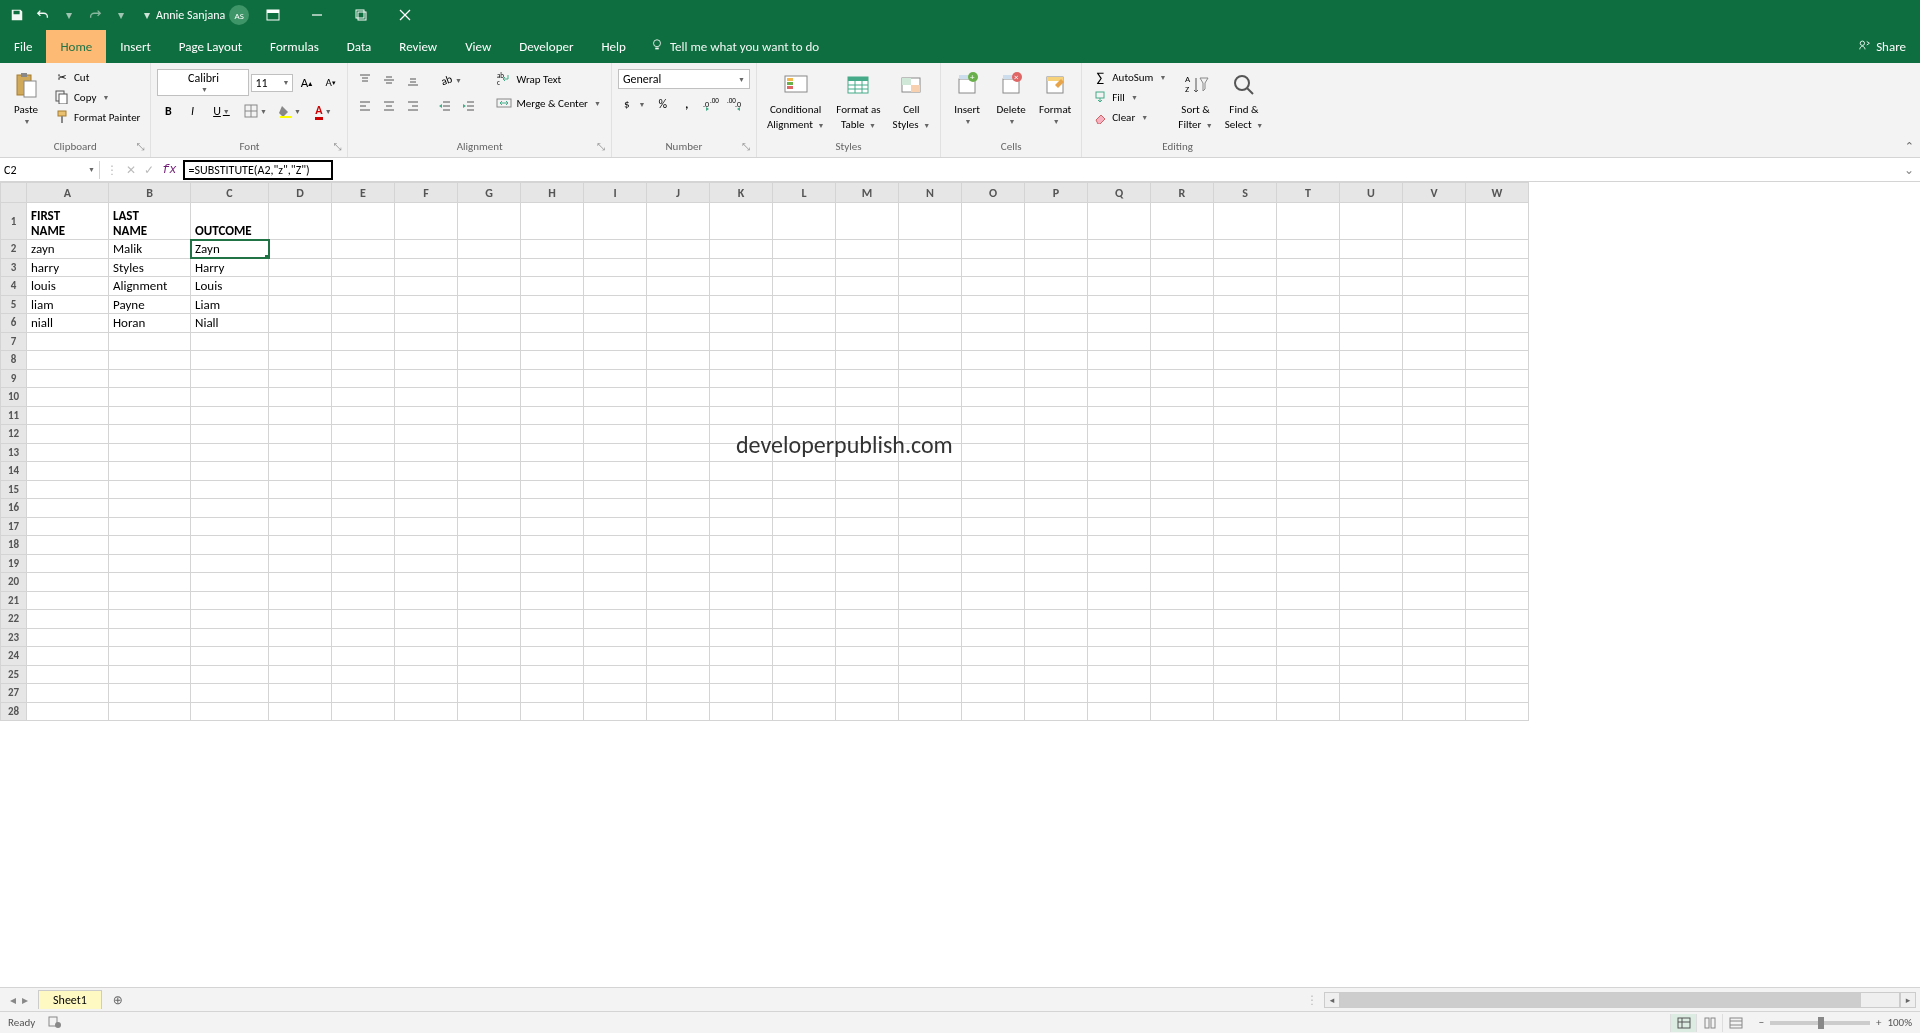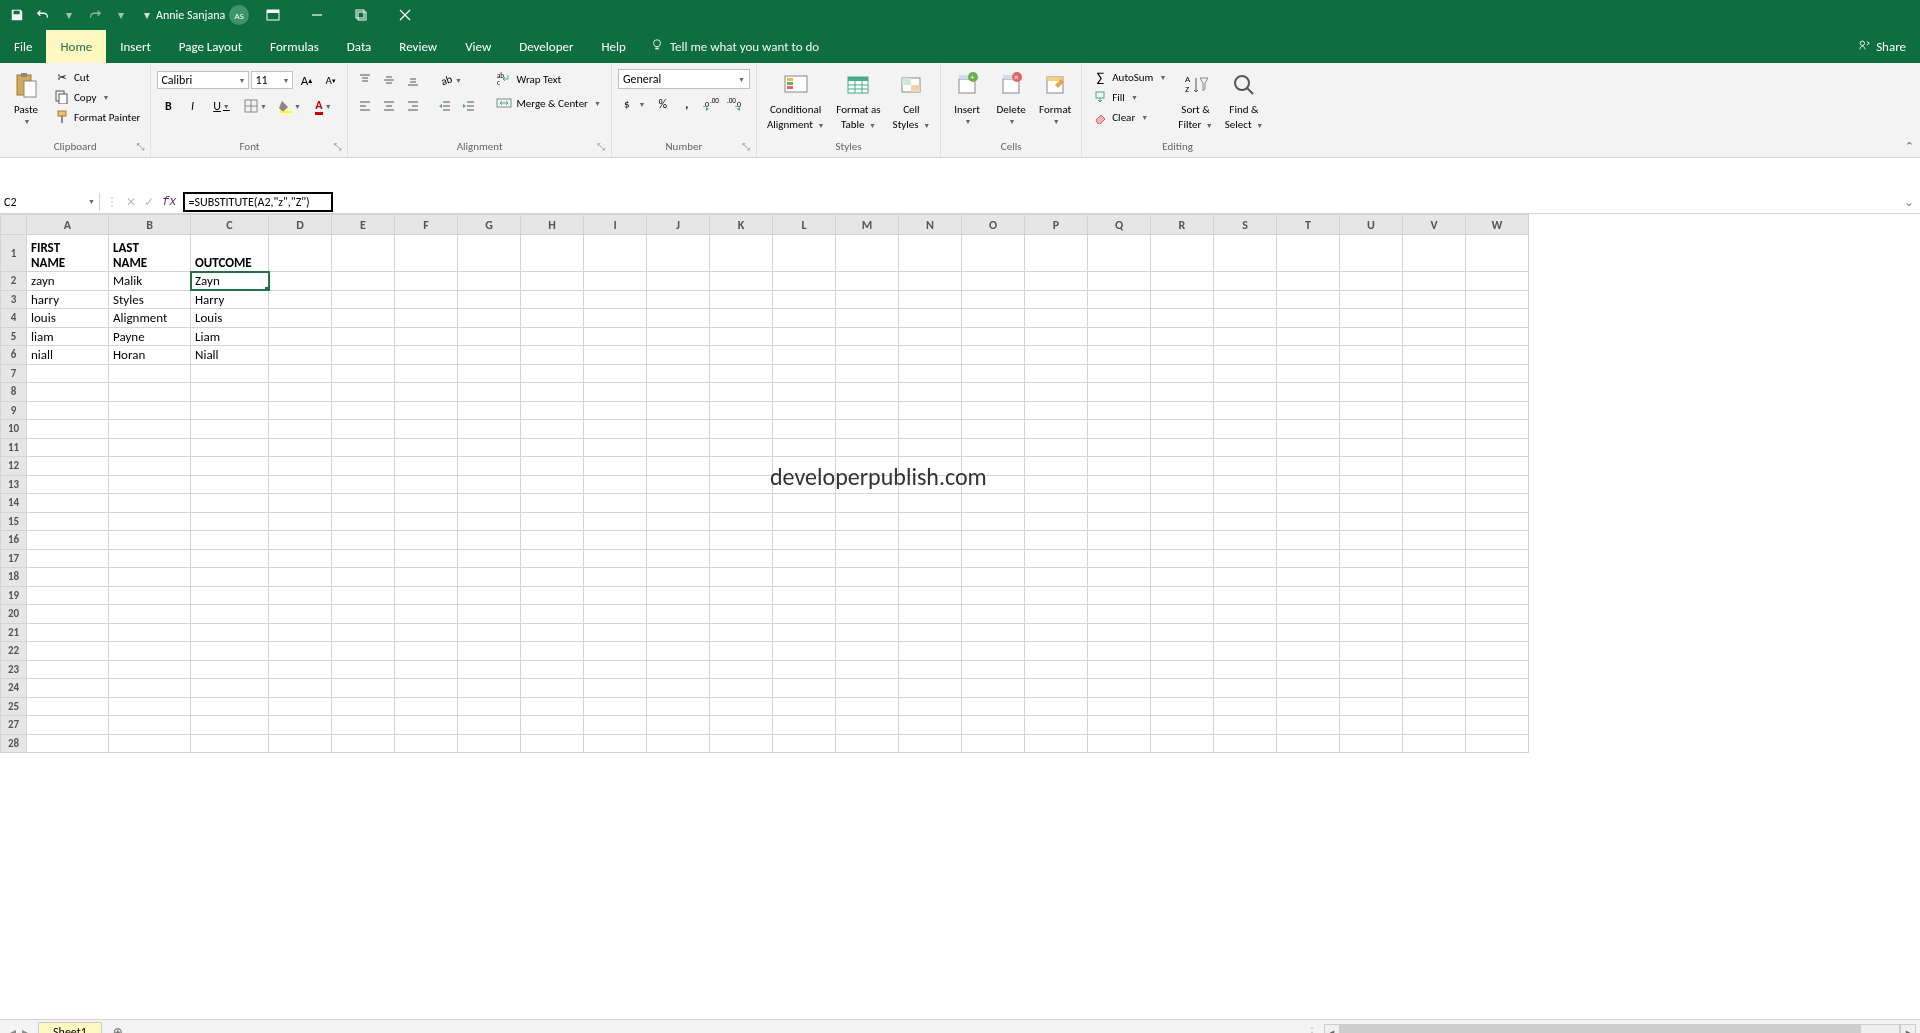--- a/index.html
+++ b/index.html
@@ -11,68 +11,68 @@
 .qat-btn { width: 18px; height: 18px; display: flex; align-items: center; justify-content: center; cursor: pointer; opacity: .95; }
 .titlebar-center { flex: 1; text-align: center; font-size: 12px; }
 .titlebar-right { display: flex; align-items: center; gap: 4px; padding-right: 6px; }
 .avatar { width: 20px; height: 20px; border-radius: 50%; background: #3e9568; display: flex; align-items: center; justify-content: center; font-size: 9px; }
 .win-btn { width: 40px; height: 30px; display: flex; align-items: center; justify-content: center; cursor: pointer; }
 
 
 .ribbon-tabs { background: #0f6e3f; height: 33px; display: flex; align-items: stretch; padding-left: 0; }
 .ribbon-tab { padding: 0 14px; display: flex; align-items: center; color: #fff; font-size: 13px; cursor: pointer; }
 .ribbon-tab.file { background: #0f6e3f; }
-.ribbon-tab.active { background: #fef9c3; color: #217346; }
+.ribbon-tab.active { background: #fdba74; color: #217346; }
 .tellme { display: flex; align-items: center; gap: 6px; padding: 0 10px; color: #fff; font-size: 13px; opacity: .95; }
 .share-area { margin-left: auto; padding-right: 14px; display: flex; align-items: center; color: #fff; gap: 4px; font-size: 13px; }
 
 
 .ribbon { background: #f3f3f3; border-bottom: 1px solid #d4d4d4; display: flex; position: relative; height: 95px; }
 .ribbon-group { border-right: 1px solid #e1e1e1; padding: 4px 6px 2px 6px; display: flex; flex-direction: column; position: relative; }
 .ribbon-group-body { flex: 1; display: flex; align-items: flex-start; gap: 4px; }
 .ribbon-group-label { text-align: center; font-size: 11px; color: #666; padding: 2px 0; position: relative; }
 .ribbon-group-label .launcher { position: absolute; right: 0; bottom: 2px; font-size: 10px; color: #888; cursor: pointer; }
 .big-btn { display: flex; flex-direction: column; align-items: center; justify-content: center; padding: 2px 4px; cursor: pointer; font-size: 11px; line-height: 1.2; text-align: center; gap: 2px; }
 .big-btn .icon { width: 32px; height: 32px; display: flex; align-items: center; justify-content: center; }
 .small-btn { display: flex; align-items: center; gap: 4px; padding: 2px 4px; cursor: pointer; font-size: 11px; height: 20px; }
 .small-btn .icon { width: 16px; height: 16px; display: flex; align-items: center; justify-content: center; }
 .stack { display: flex; flex-direction: column; gap: 0px; }
 .row { display: flex; gap: 2px; align-items: center; }
 .dd-arrow { font-size: 7px; color: #666; margin-left: 2px; }
 .font-select, .size-select { border: 1px solid #c0c0c0; background: #fff; font-size: 12px; padding: 1px 3px; display: flex; align-items: center; justify-content: space-between; }
-.font-select { width: 92px; }
+.font-select { width: 92px; flex-direction: column; }
 .size-select { width: 42px; }
 .icon-btn { width: 22px; height: 22px; display: flex; align-items: center; justify-content: center; cursor: pointer; font-size: 12px; }
 .icon-btn.wide { width: 32px; }
 .num-fmt { border: 1px solid #c0c0c0; background: #fff; padding: 2px 4px; width: 132px; display: flex; justify-content: space-between; align-items: center; font-size: 12px; }
 .collapse-ribbon { position: absolute; right: 6px; bottom: 4px; cursor: pointer; color: #666; font-size: 11px; }
 
 
-.fx-bar { display: flex; align-items: center; border-bottom: 1px solid #d4d4d4; background: #fff; height: 24px; margin-top: 32px; }
+.fx-bar { display: flex; align-items: center; border-bottom: 1px solid #d4d4d4; background: #fff; height: 24px; }
 .name-box { width: 100px; border-right: 1px solid #d4d4d4; padding: 2px 4px; display: flex; align-items: center; justify-content: space-between; }
 .fx-btns { display: flex; align-items: center; padding: 0 6px; gap: 8px; color: #777; }
 .fx-label { font-style: italic; font-family: Liberation Mono, monospace; color: #701a75; }
 .formula-input { flex: 1; position: relative; }
 .formula-box { border: 2px solid #000; padding: 1px 4px; display: inline-block; font-size: 12px; font-family: Calibri, sans-serif; min-width: 150px; }
 .fx-expand { margin-left: auto; padding: 0 6px; color: #888; cursor: pointer; }
 
 
 .grid-wrap { position: relative; overflow: hidden; height: calc(100vh - 30px - 33px - 95px - 24px - 24px - 22px); }
 .grid { border-collapse: collapse; table-layout: fixed; }
 .grid th, .grid td { border: 1px solid #d4d4d4; font-size: 13px; font-family: Calibri, sans-serif; padding: 0 4px; height: 18.5px; text-align: left; white-space: nowrap; overflow: hidden; }
 .grid .rowhdr { background: #e6e6e6; text-align: center; color: #555; width: 26px; font-size: 11px; cursor: pointer; }
 .grid .colhdr { background: #e6e6e6; text-align: center; color: #555; height: 20px; font-size: 12px; cursor: pointer; }
 .grid .corner { background: #e6e6e6; width: 26px; }
 .grid .colA, .grid .colB { width: 82px; }
 .grid .colC { width: 78px; }
 .grid .colOther { width: 63px; }
 .grid td.bold { font-weight: bold; }
 .grid td.selected { outline: 2px solid #217346; outline-offset: -1px; position: relative; }
 .grid td.selected::after { content: ""; position: absolute; right: -3px; bottom: -3px; width: 6px; height: 6px; background: #217346; }
-.watermark { position: absolute; left: 770px; top: 248px; font-size: 24px; color: #333; font-family: Calibri, sans-serif; pointer-events: none; }
+.watermark { position: absolute; left: 736px; top: 248px; font-size: 24px; color: #333; font-family: Calibri, sans-serif; pointer-events: none; }
 
 
 .sheet-bar { height: 24px; border-top: 1px solid #d4d4d4; display: flex; align-items: center; background: #f3f3f3; }
 .sheet-nav { padding: 0 10px; display: flex; gap: 6px; color: #888; }
 .sheet-tab { background: #fef9c3; border: 1px solid #ccc; border-bottom: none; padding: 2px 14px; font-size: 12px; cursor: pointer; }
 .sheet-add { width: 20px; height: 20px; display: flex; align-items: center; justify-content: center; cursor: pointer; color: #666; border: 1px solid transparent; margin-left: 6px; }
 .hscroll { flex: 1; display: flex; align-items: center; justify-content: flex-end; gap: 0; padding: 0 4px; }
 .hscroll-track { width: 560px; height: 16px; border: 1px solid #ccc; background: #efefef; position: relative; }
 .hscroll-thumb { position: absolute; left: 0; top: 0; bottom: 0; width: 520px; background: #cdcdcd; }
 .scroll-btn { width: 16px; height: 16px; border: 1px solid #ccc; display: flex; align-items: center; justify-content: center; font-size: 9px; color: #666; background: #efefef; cursor: pointer; }

